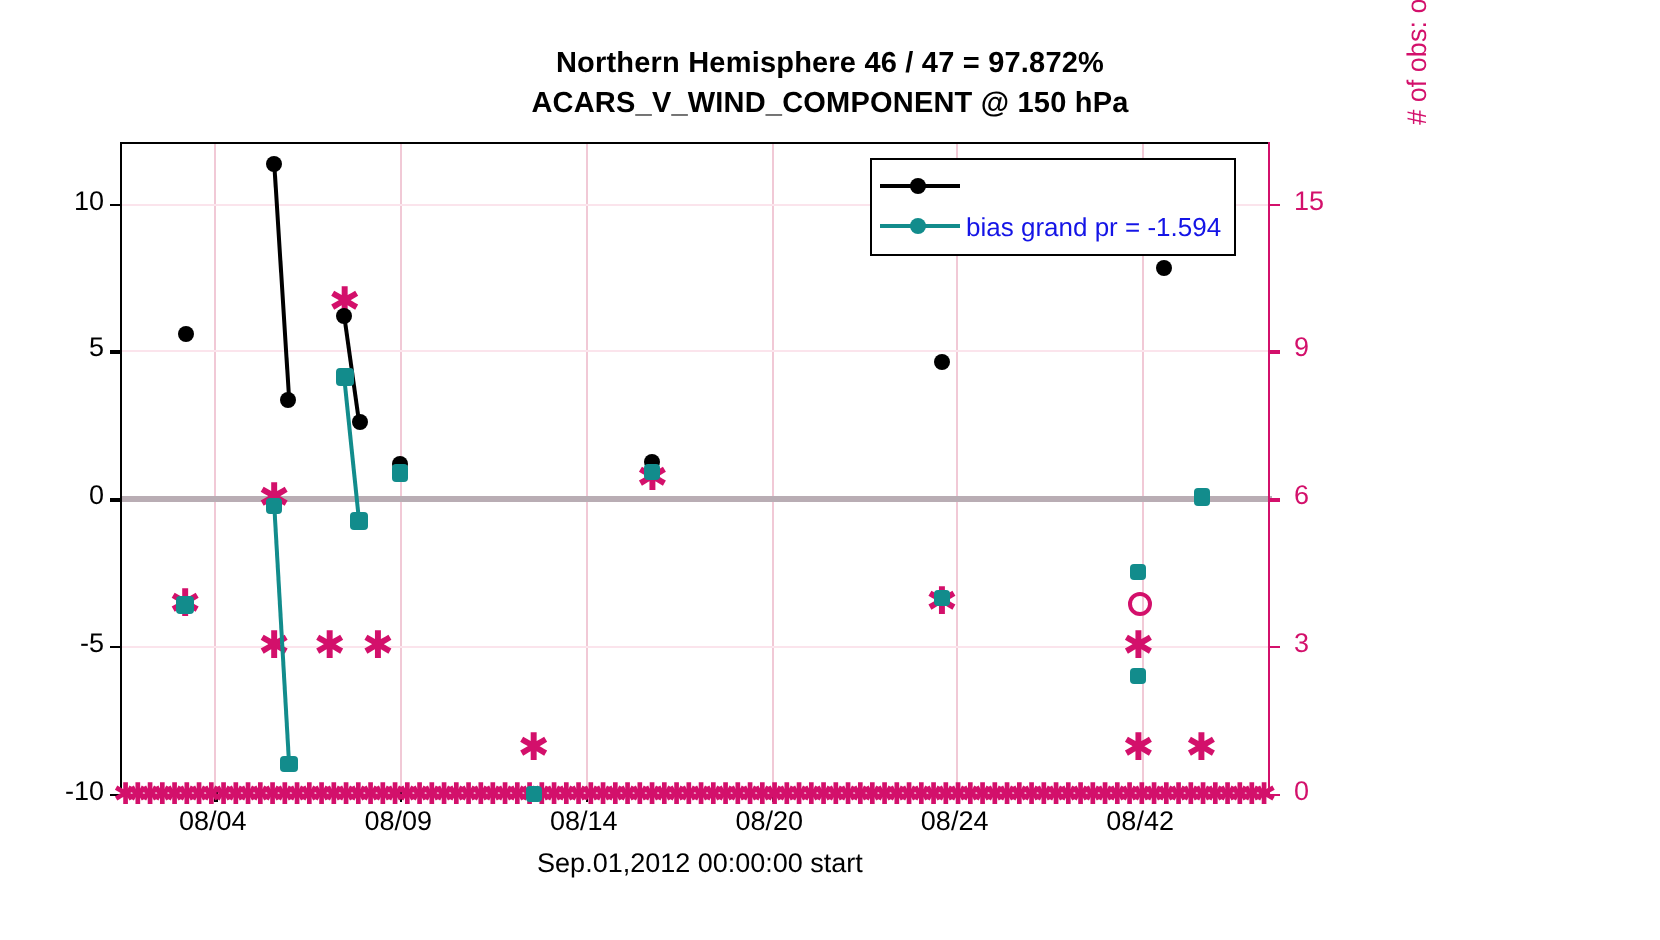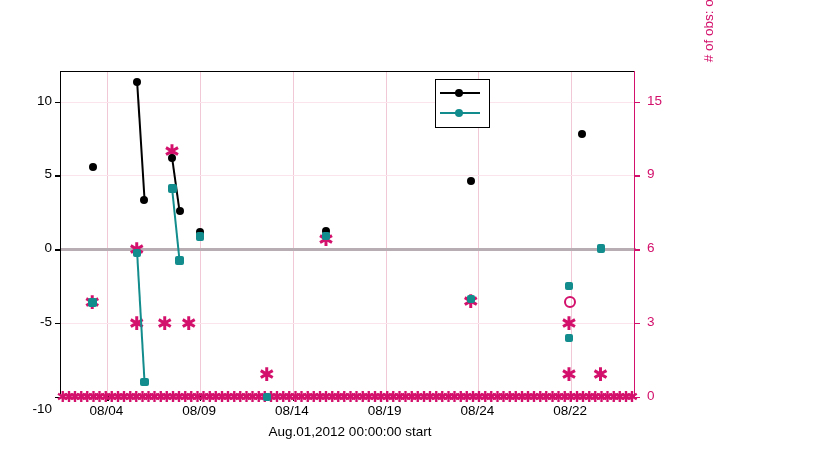--- a/index.html
+++ b/index.html
@@ -71,20 +71,24 @@
         font-family:"DejaVu Sans", sans-serif;
         transform:translate(-50%,-50%);font-weight:bold;}
   .star.big{font-size:19px;}
   .ocirc{position:absolute;width:8px;height:8px;border:2px solid #D3106B;
         border-radius:50%;margin:-5px 0 0 -5px;background:transparent;}
 </style>
 </head>
 <body>
 <div id="root">
 
+<div id="title-block" class="abs">
+  <div id="title-line1">Northern Hemisphere 46 / 47 = 97.872%</div>
+  <div id="title-line2">ACARS_V_WIND_COMPONENT @ 150 hPa</div>
+</div>
 
 <div id="plot-frame" class="abs">
   <div id="grid-layer">
         <div class="vgrid" style="left: 46.371px;"></div>
         <div class="vgrid" style="left: 139.113px;"></div>
         <div class="vgrid" style="left: 231.855px;"></div>
         <div class="vgrid" style="left: 324.597px;"></div>
         <div class="vgrid" style="left: 417.339px;"></div>
         <div class="vgrid" style="left: 510.081px;"></div>
         <div class="hgrid" style="top: 29.5455px;"></div>
@@ -252,44 +256,45 @@
       <span class="legend-sample">
         <span class="legend-line" style="background:#000"></span>
         <span class="legend-dot" style="background:#000"></span>
       </span>
     </div>
     <div class="legend-row">
       <span class="legend-sample">
         <span class="legend-line" style="background:#128C8C"></span>
         <span class="legend-dot" style="background:#128C8C"></span>
       </span>
+      <span class="legend-text">bias grand pr = -1.594</span>
     </div>
   </div>
 </div>
 
 <div id="ylabels-left" class="abs">
       <div class="ylab-left" style="left: 6px; top: 93.5455px;">10</div>
       <div class="ylab-left" style="left: 6px; top: 167.409px;">5</div>
       <div class="ylab-left" style="left: 6px; top: 241.273px;">0</div>
       <div class="ylab-left" style="left: 6px; top: 315.136px;">-5</div>
-      <div class="ylab-left" style="left: 6px; top: 402px;">-10</div>
+      <div class="ylab-left" style="left: 6px; top: 389px;">-10</div>
     </div>
 <div id="ylabels-right" class="abs">
       <div class="ylab-right" style="left: 647px; top: 93.5455px;">15</div>
       <div class="ylab-right" style="left: 647px; top: 167.409px;">9</div>
       <div class="ylab-right" style="left: 647px; top: 241.273px;">6</div>
       <div class="ylab-right" style="left: 647px; top: 315.136px;">3</div>
       <div class="ylab-right" style="left: 647px; top: 389px;">0</div>
     </div>
 <div id="xlabels" class="abs">
       <div class="xlab" style="left: 71.371px; top: 404px;">08/04</div>
       <div class="xlab" style="left: 164.113px; top: 404px;">08/09</div>
       <div class="xlab" style="left: 256.855px; top: 404px;">08/14</div>
-      <div class="xlab" style="left: 349.597px; top: 404px;">08/19</div>
+      <div class="xlab" style="left: 349.597px; top: 404px;">08/20</div>
       <div class="xlab" style="left: 442.339px; top: 404px;">08/24</div>
-      <div class="xlab" style="left: 535.081px; top: 404px;">08/22</div>
+      <div class="xlab" style="left: 535.081px; top: 404px;">08/42</div>
     </div>
 
 <div id="y-axis-title" class="abs">rmse and bias (model - observation)</div>
 <div id="y2-axis-title" class="abs"># of obs: o=possible; ∗=assimilated</div>
-<div id="x-axis-title" class="abs">Aug.01,2012 00:00:00 start</div>
+<div id="x-axis-title" class="abs">Sep.01,2012 00:00:00 start</div>
 
 </div>
 
 </body></html>

